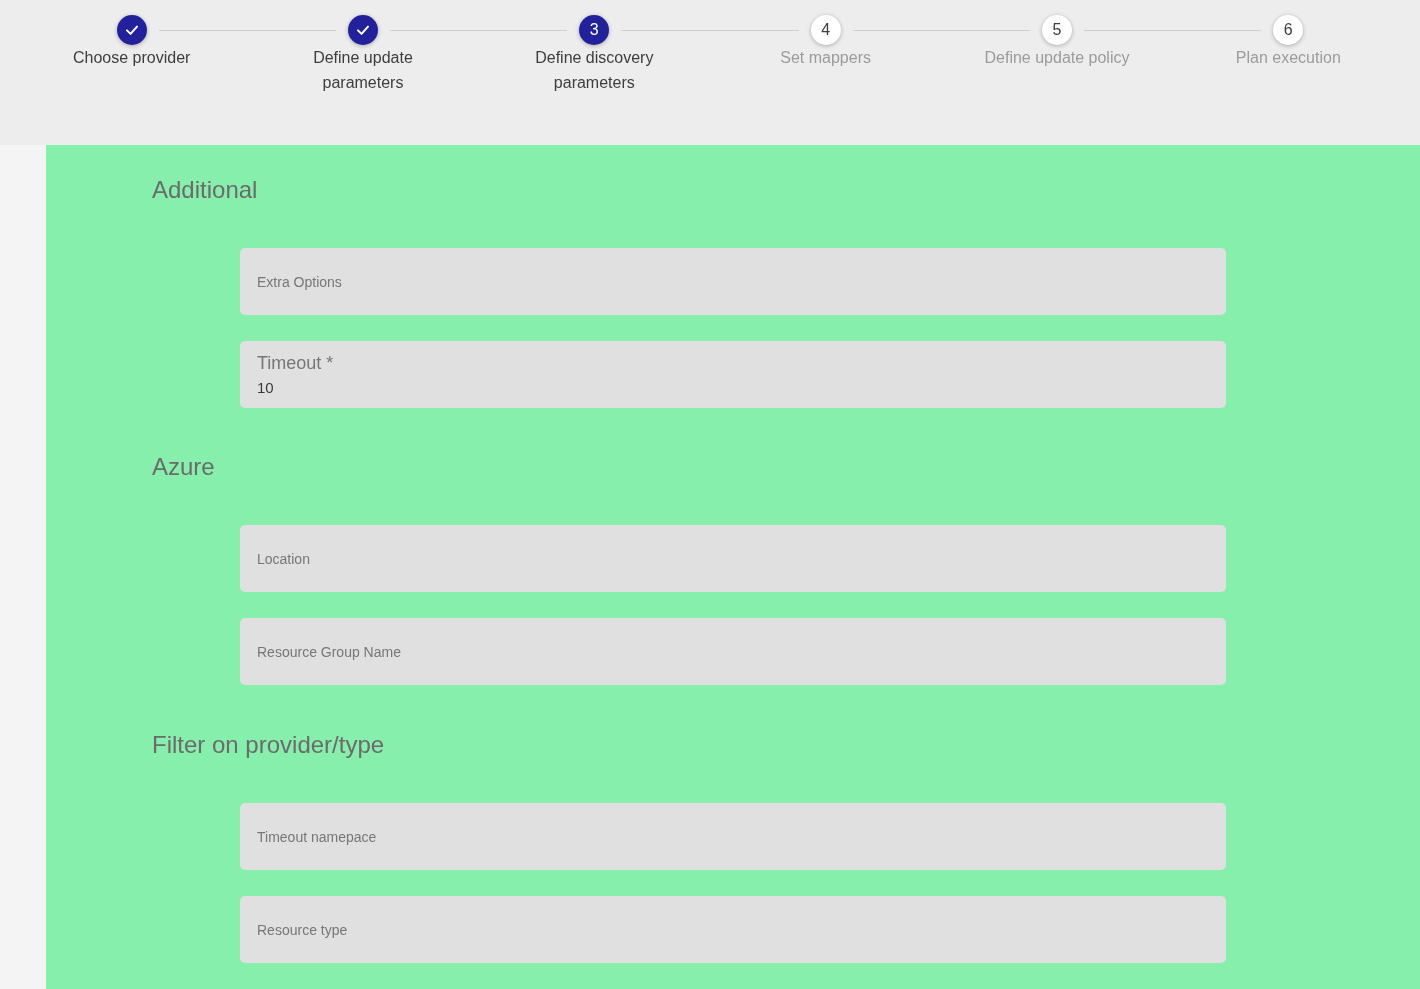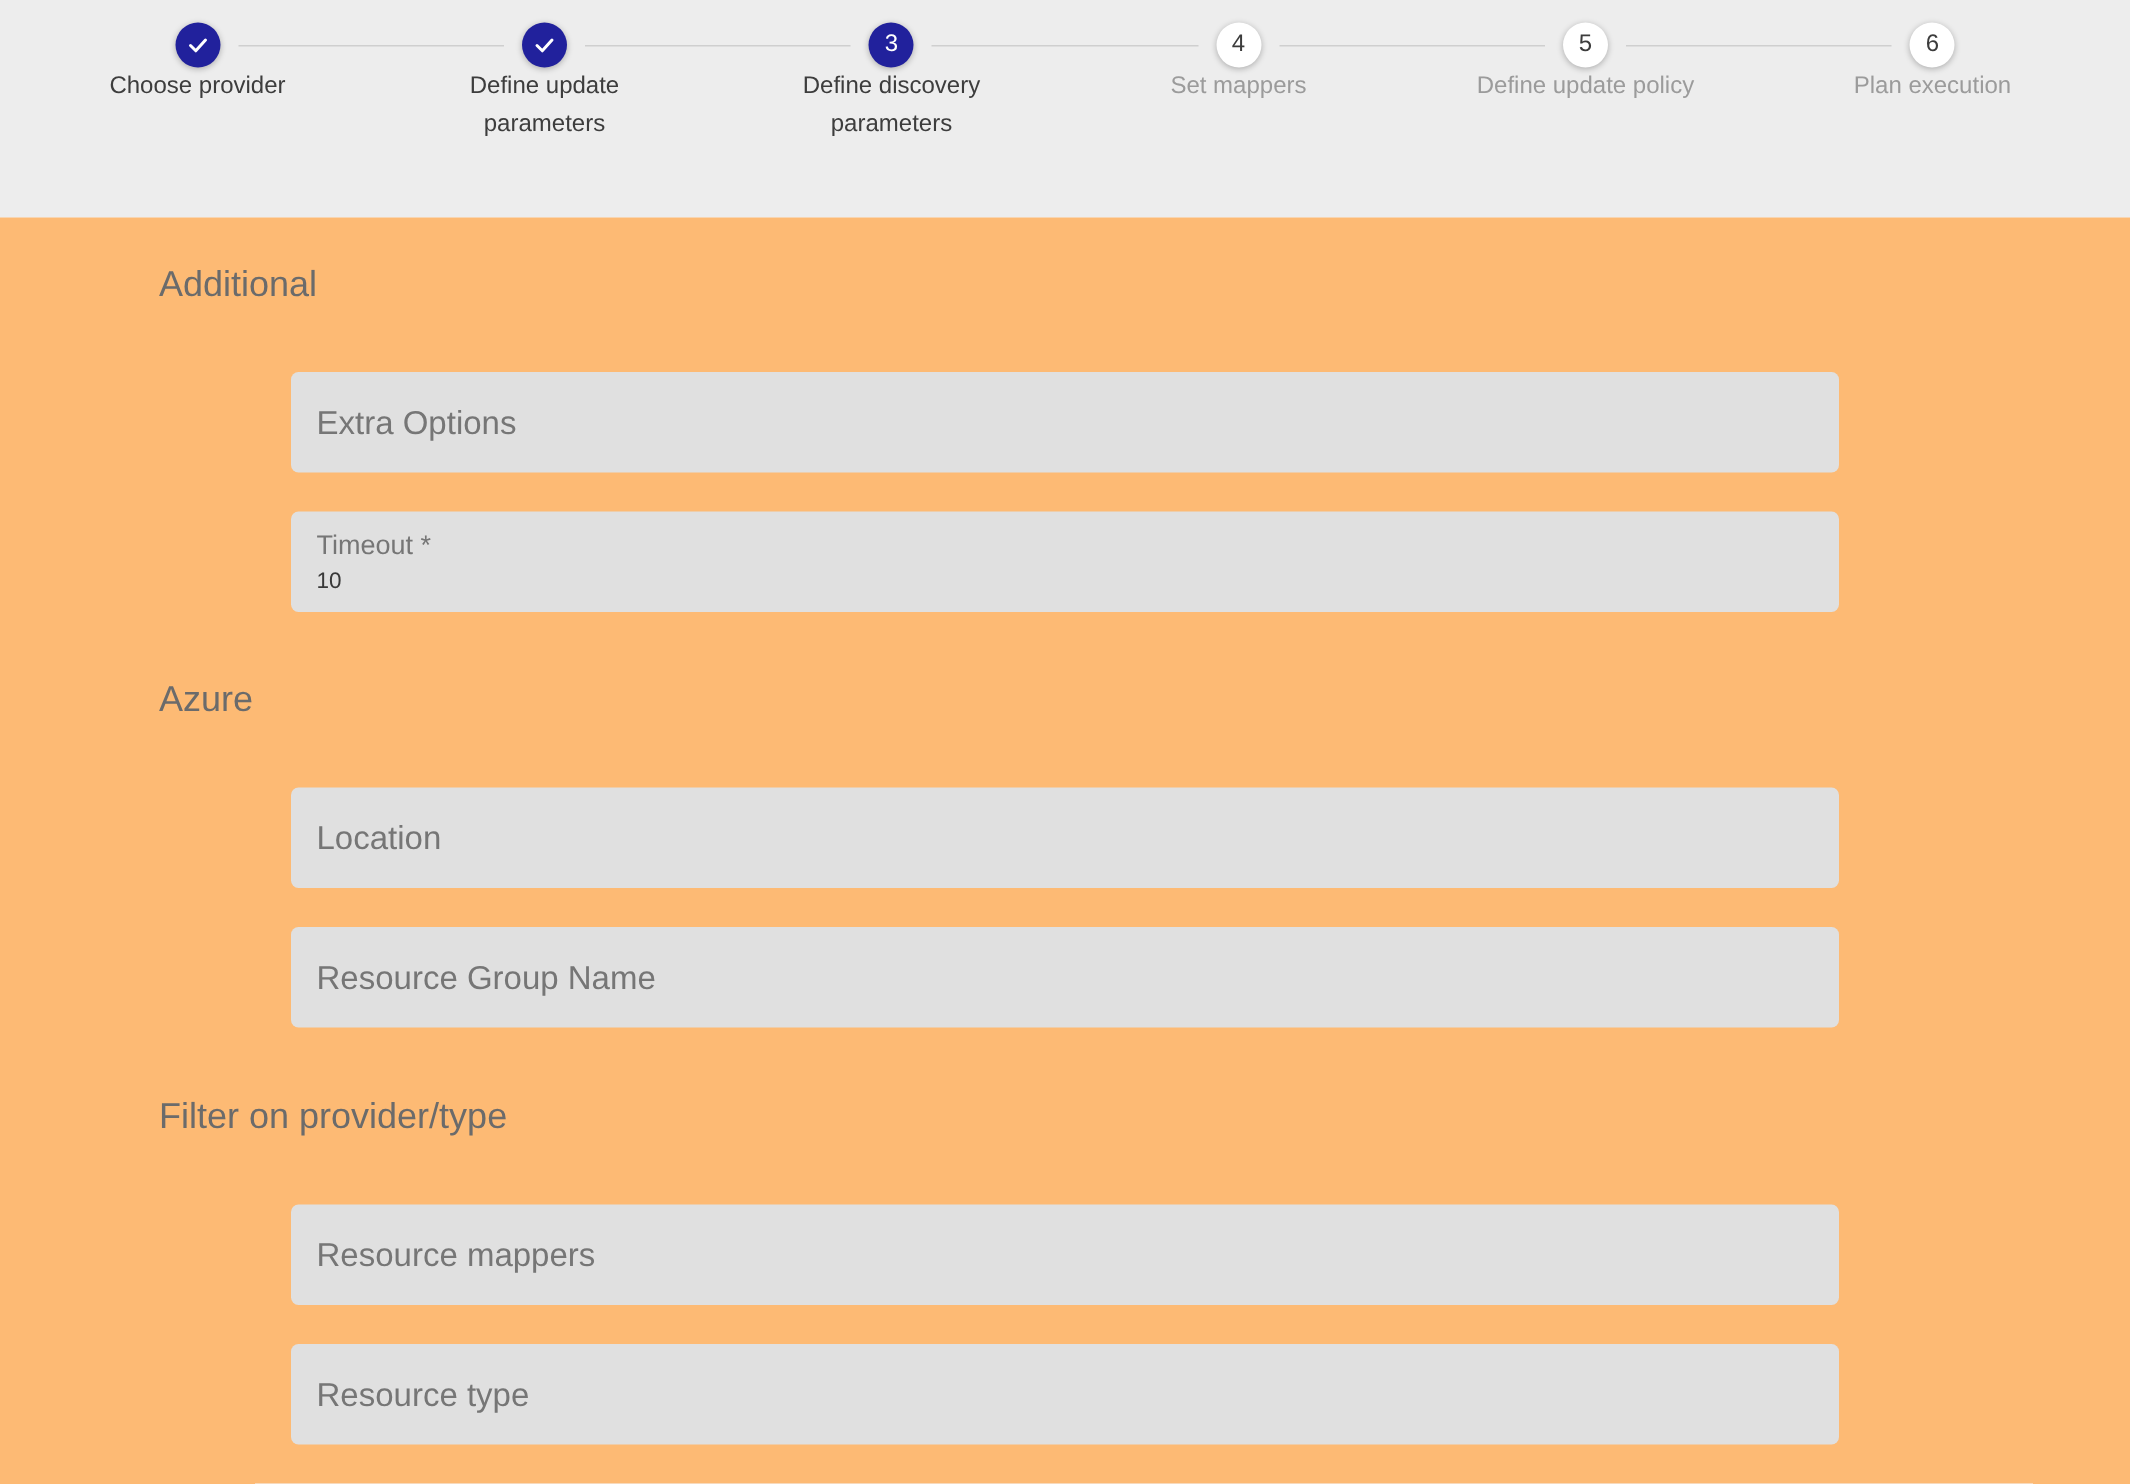--- a/index.html
+++ b/index.html
@@ -61,23 +61,24 @@
     line-height: 25px;
     color: #9b9b9b;
   }
   .step.completed .step-label,
   .step.active .step-label { color: #3d3d3d; }
   .check-icon { width: 16px; height: 16px; display: block; }
 
   
   .form {
     flex: 1;
-    background: #fdba74;
+    background: #86efac;
     padding: 0 194px;
     overflow: hidden;
+    margin-left: 46px;
   }
   .section-heading {
     font-size: 24px;
     line-height: 32px;
     font-weight: 400;
     color: #6b6b6b;
     margin-left: -88px;
   }
   .section:nth-child(1) .section-heading { margin-top: 29px; }
   .section:nth-child(2) .section-heading { margin-top: 43px; }
@@ -90,21 +91,21 @@
     border-radius: 5px;
     padding: 0 17px;
     display: flex;
     flex-direction: column;
     justify-content: center;
     cursor: text;
   }
   .section .field:first-of-type { margin-top: 42px; }
   .field + .field { margin-top: 26px; }
   .field-placeholder {
-    font-size: 22px;
+    font-size: 14px;
     color: #767676;
   }
   .field-float-label {
     font-size: 18px;
     color: #767676;
     margin-bottom: 5px;
   }
   .field-value {
     font-size: 15px;
     color: #3a3a3a;
@@ -176,21 +177,21 @@
         <span class="field-placeholder">Location</span>
       </div>
       <div class="field">
         <span class="field-placeholder">Resource Group Name</span>
       </div>
     </div>
 
     <div class="section">
       <h2 class="section-heading">Filter on provider/type</h2>
       <div class="field">
-        <span class="field-placeholder">Resource mappers</span>
+        <span class="field-placeholder">Timeout namepace</span>
       </div>
       <div class="field">
         <span class="field-placeholder">Resource type</span>
       </div>
     </div>
 
   </main>
 </div>
 
 </body></html>

